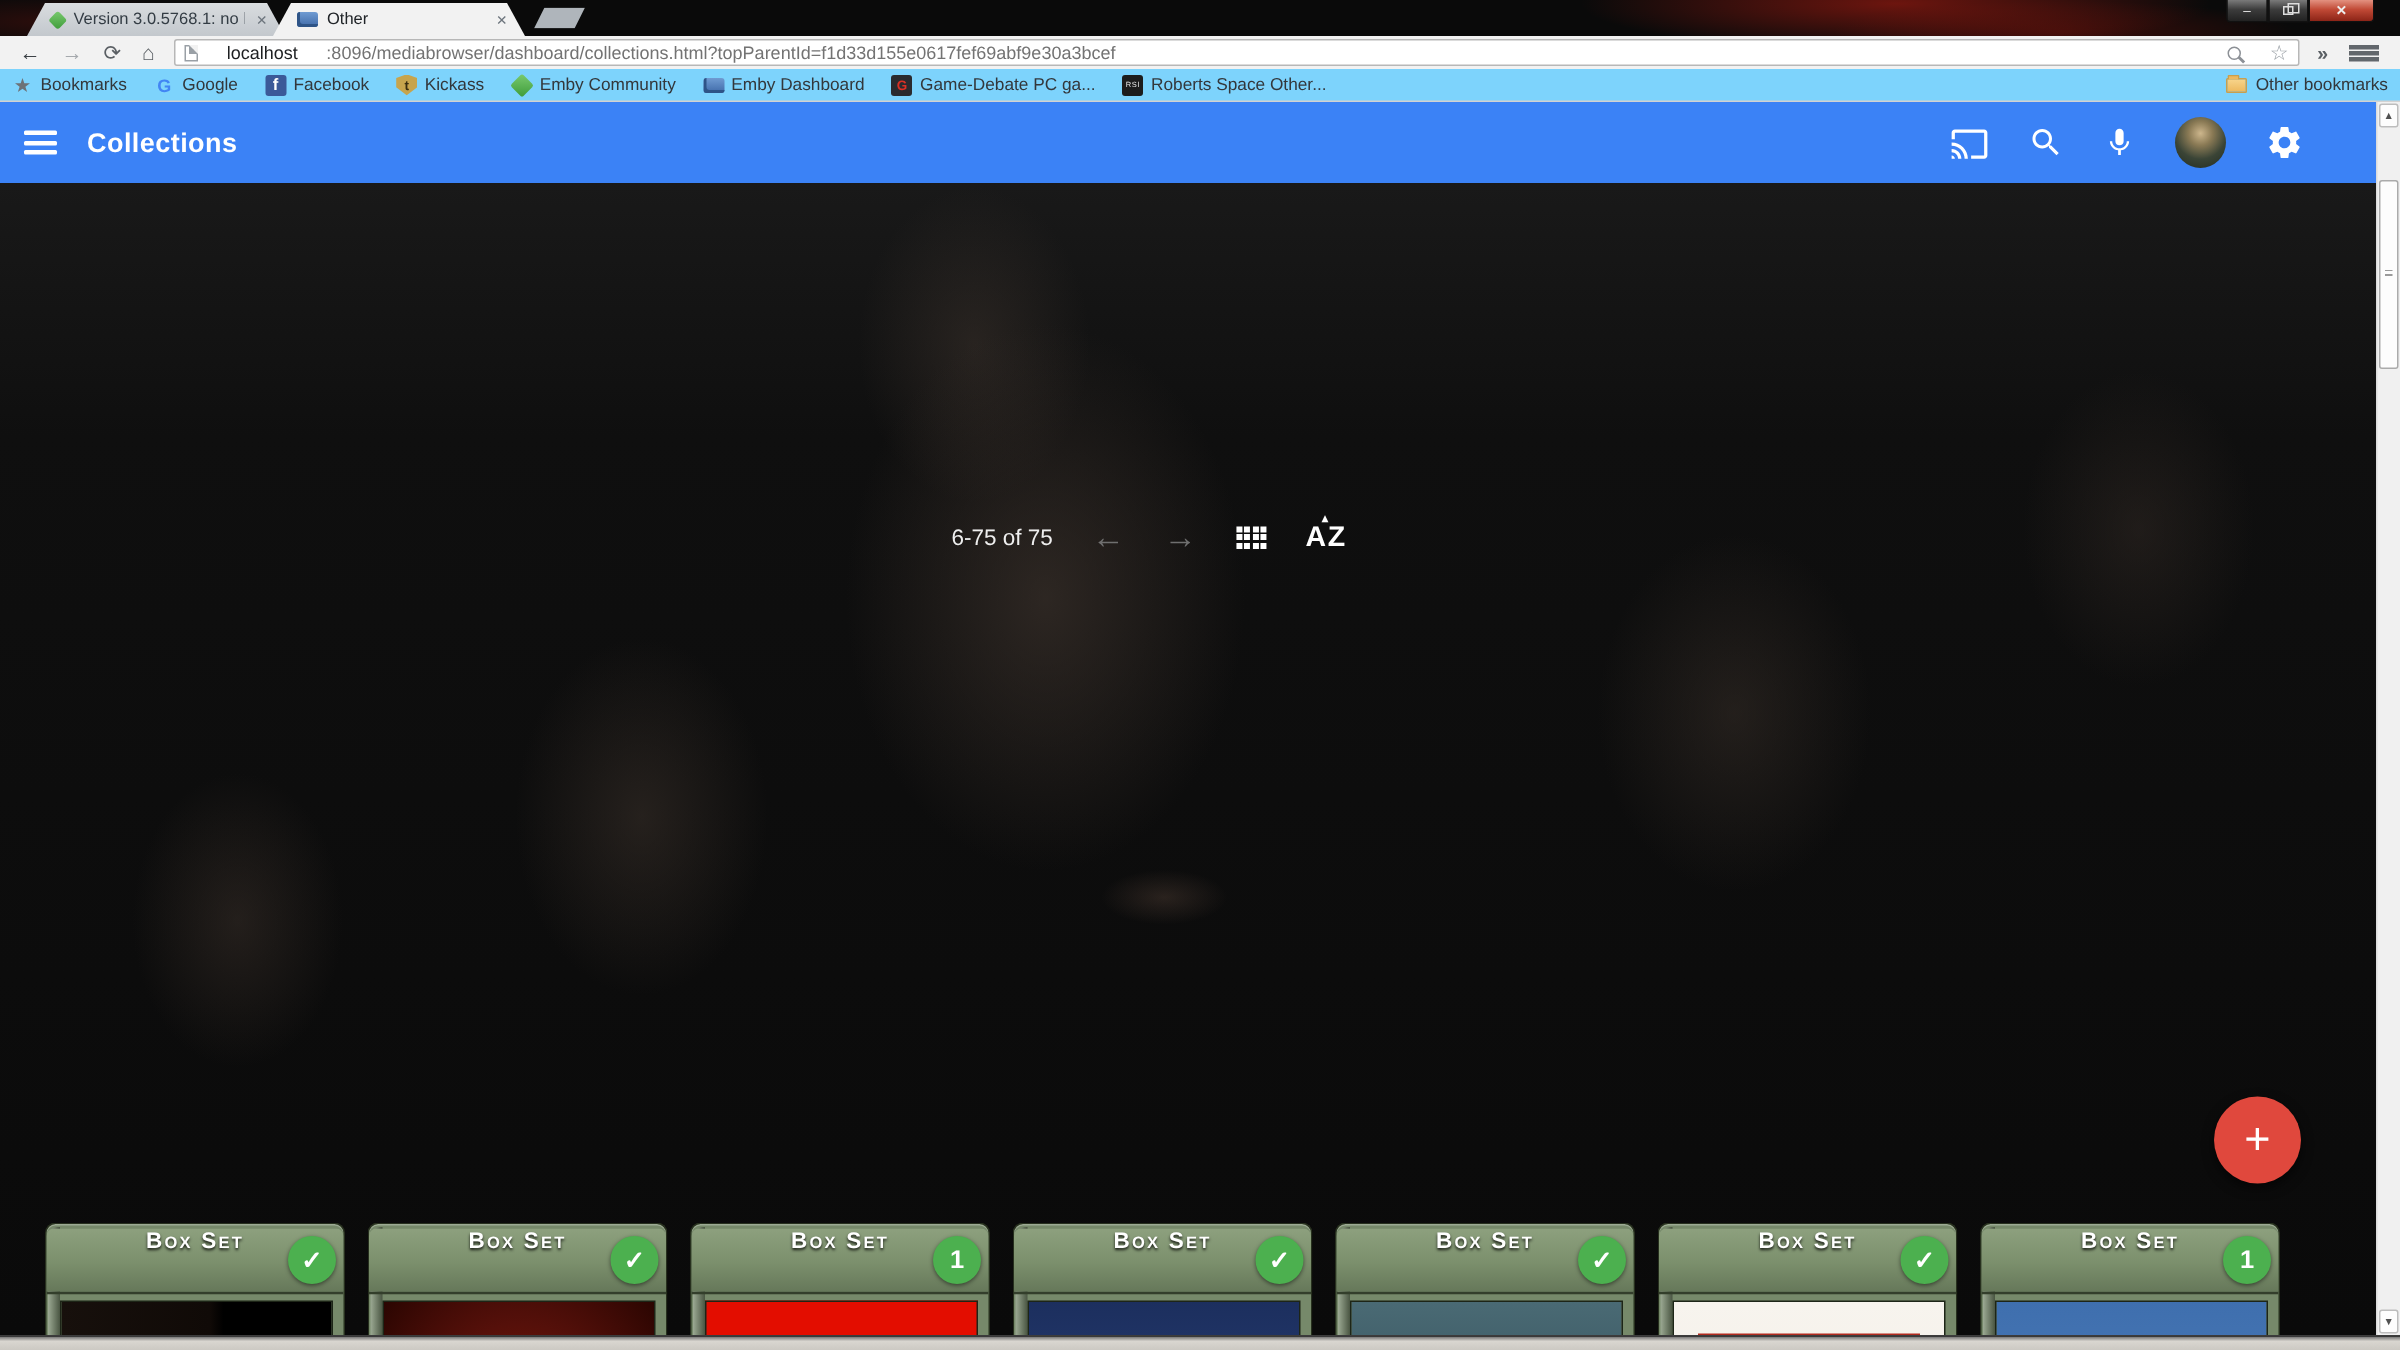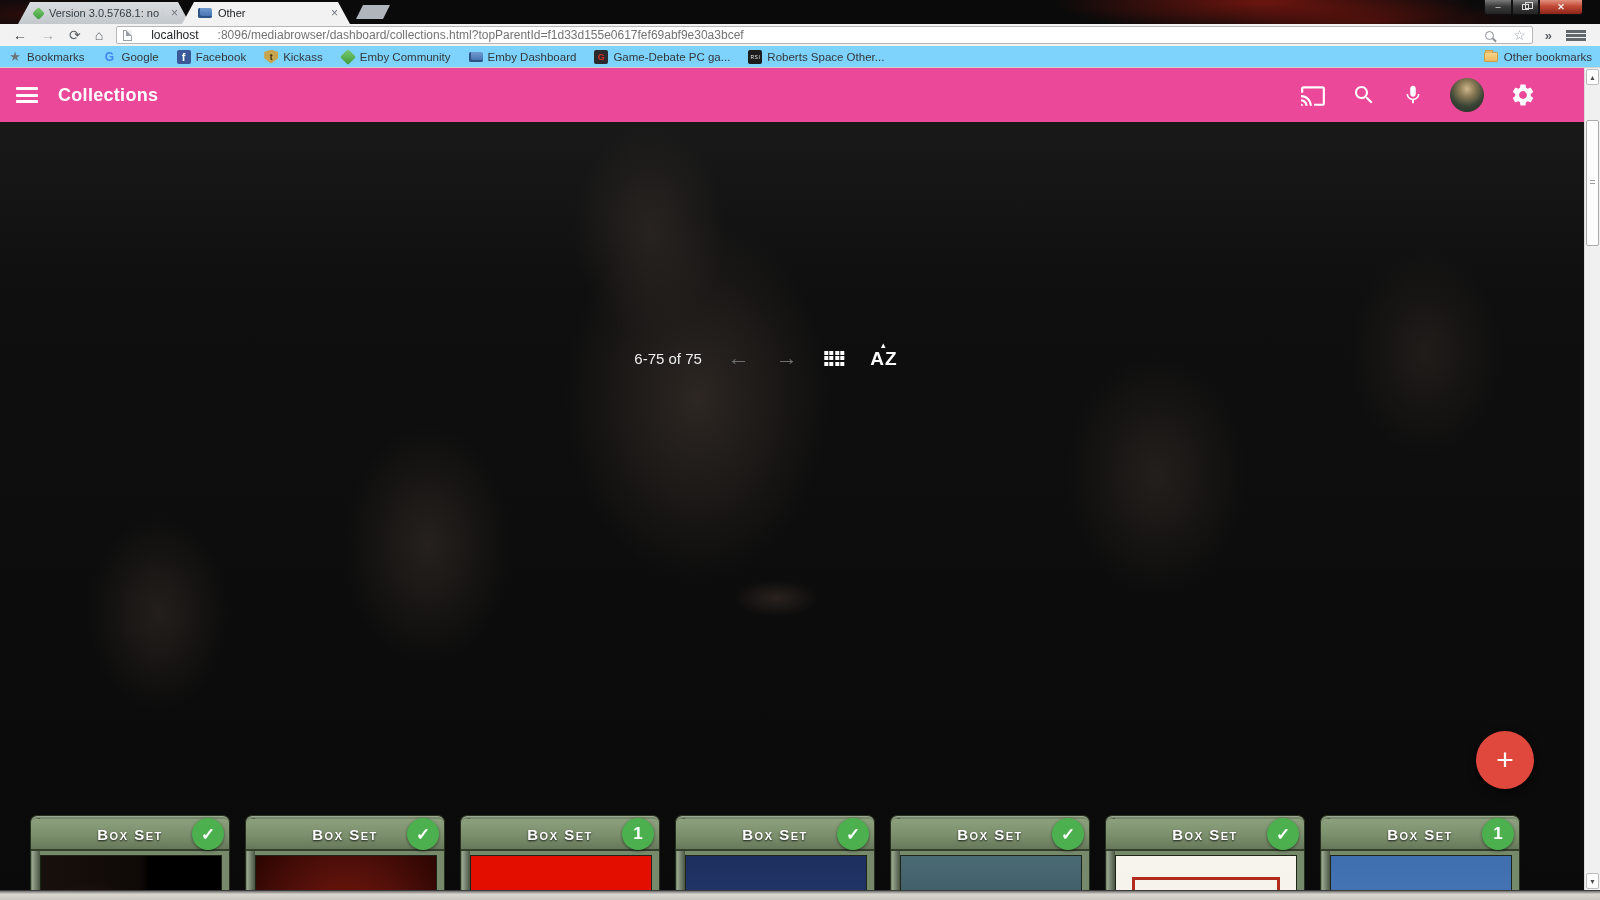--- a/index.html
+++ b/index.html
@@ -88,21 +88,21 @@
   .ic-gd { background:#2a2a2e; border-radius:2px; color:#d93025; font-weight:bold; font-size:9px; }
   .ic-gd::before { content:'G'; }
   .ic-rsi { background:#1c1c1c; border-radius:2px; color:#e8e8e8; font-size:5px; letter-spacing:.5px; }
   .ic-rsi::before { content:'RSI'; }
   #other-bookmarks { margin-left:auto; display:flex; align-items:center; gap:6px; }
   .folder-ic { width:14px; height:10px; background:linear-gradient(#f7d48a,#edb95f); border:1px solid #c99f4e; border-radius:1px; position:relative; }
   .folder-ic::before { content:''; position:absolute; left:0; top:-3px; width:6px; height:2px; background:#edb95f; border:1px solid #c99f4e; border-bottom:none; border-radius:1px 1px 0 0; }
 
   
   #app { position:absolute; left:0; top:68px; width:1600px; height:822px; background:#0b0b0b; overflow:hidden; }
-  #emby-header { position:absolute; left:0; top:0; width:1584px; height:54px; background:#ec4899; display:flex; align-items:center; padding:0 0 0 16px; z-index:5; }
+  #emby-header { position:absolute; left:0; top:0; width:1584px; height:54px; background:#3b82f6; display:flex; align-items:center; padding:0 0 0 16px; z-index:5; }
   .hamburger { width:22px; height:16px; display:flex; flex-direction:column; justify-content:space-between; margin-right:20px; }
   .hamburger span { display:block; height:3px; background:#fff; border-radius:1px; }
   #emby-title { color:#fff; font-size:18px; font-weight:bold; letter-spacing:.3px; }
   #header-icons { margin-left:auto; display:flex; align-items:center; gap:26px; padding-right:48px; }
   #header-icons svg { display:block; }
   .avatar { width:34px; height:34px; border-radius:50%;
     background:radial-gradient(circle at 50% 32%, #cdb68c 0%, #8a7a55 28%, #3a4436 60%, #222b20 100%); }
 
   
   #backdrop { position:absolute; left:0; top:54px; width:1584px; height:768px;
@@ -127,23 +127,23 @@
   .az { position:relative; color:#fff; font-size:19px; font-weight:bold; letter-spacing:1px; padding-top:2px; }
   .az .caret { position:absolute; top:-5px; left:11px; font-size:8px; color:#fff; }
 
   
   #cards-row { position:absolute; left:30px; top:747px; display:flex; gap:15px; z-index:6; }
   .card { position:relative; width:200px; height:240px; flex:none;
     background:#76896a; border:1px solid #27301e; border-bottom:none;
     border-radius:7px 7px 0 0; box-shadow:inset 0 1px 0 rgba(255,255,255,.28); }
   .card-spine { position:absolute; left:1px; top:2px; bottom:0; width:8px;
     background:linear-gradient(90deg, rgba(255,255,255,.28), rgba(0,0,0,.38)); border-radius:6px 0 0 0; }
-  .card-head { position:relative; margin-top:3px; height:32px;
+  .card-head { position:relative; margin-top:3px; height:44px;
     background:linear-gradient(180deg,#8da07e 0%,#7b8f6c 55%,#66785a 100%);
-    border-bottom:2px solid #333e2b; display:flex; align-items:center; justify-content:center;
+    border-bottom:2px solid #333e2b; display:flex; align-items:flex-start; justify-content:center;
     border-radius:5px 5px 0 0; }
   .card-title { color:#fff; font-variant:small-caps; font-weight:bold; font-size:15px;
     letter-spacing:1.5px; text-shadow:0 1px 2px rgba(0,0,0,.85); }
   .badge { position:absolute; right:5px; top:50%; transform:translateY(-50%);
     width:32px; height:32px; border-radius:50%; background:#4cb04f; color:#fff;
     display:flex; align-items:center; justify-content:center; font-size:17px; font-weight:bold;
     box-shadow:0 1px 3px rgba(0,0,0,.5); }
   .poster { position:relative; margin:4px 7px 0 9px; height:196px; border:1px solid #1d2517; }
   .p1 { background:
       radial-gradient(70px 95px at 28% 62%, #54392c 0%, #2a1a12 55%, rgba(0,0,0,0) 100%),

